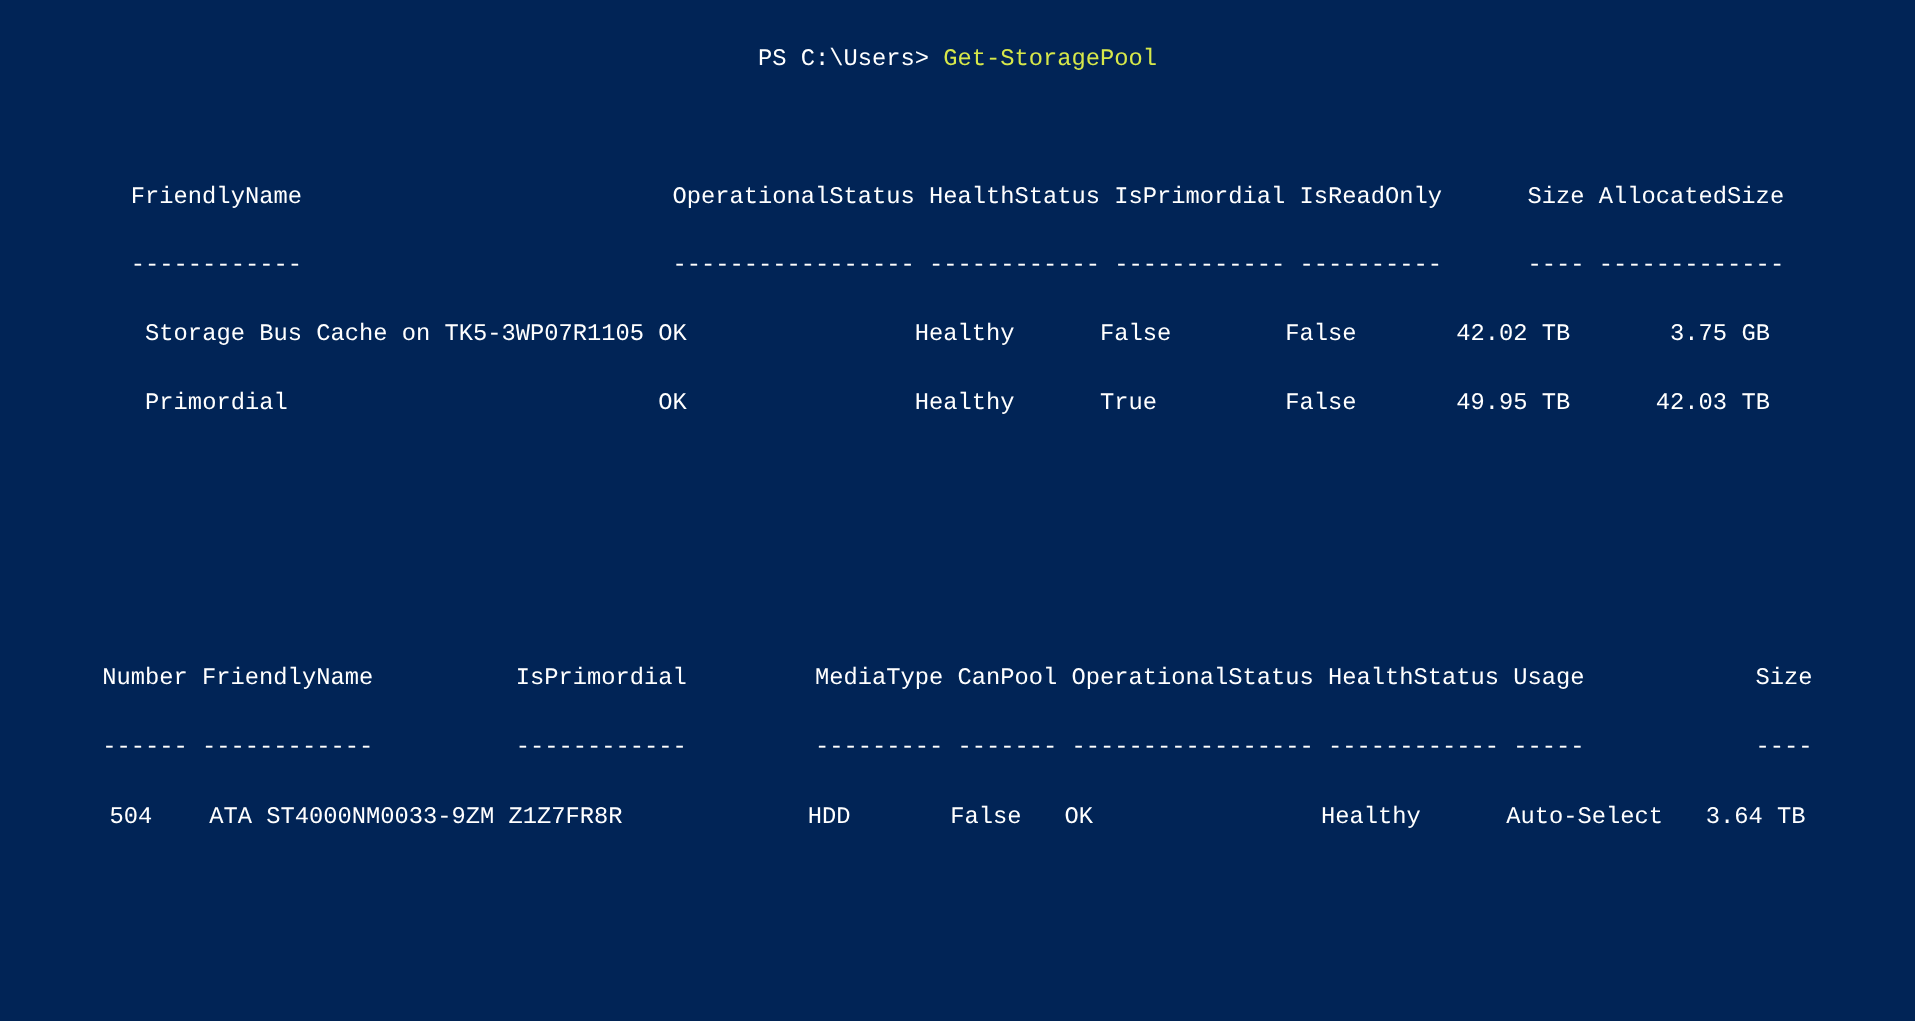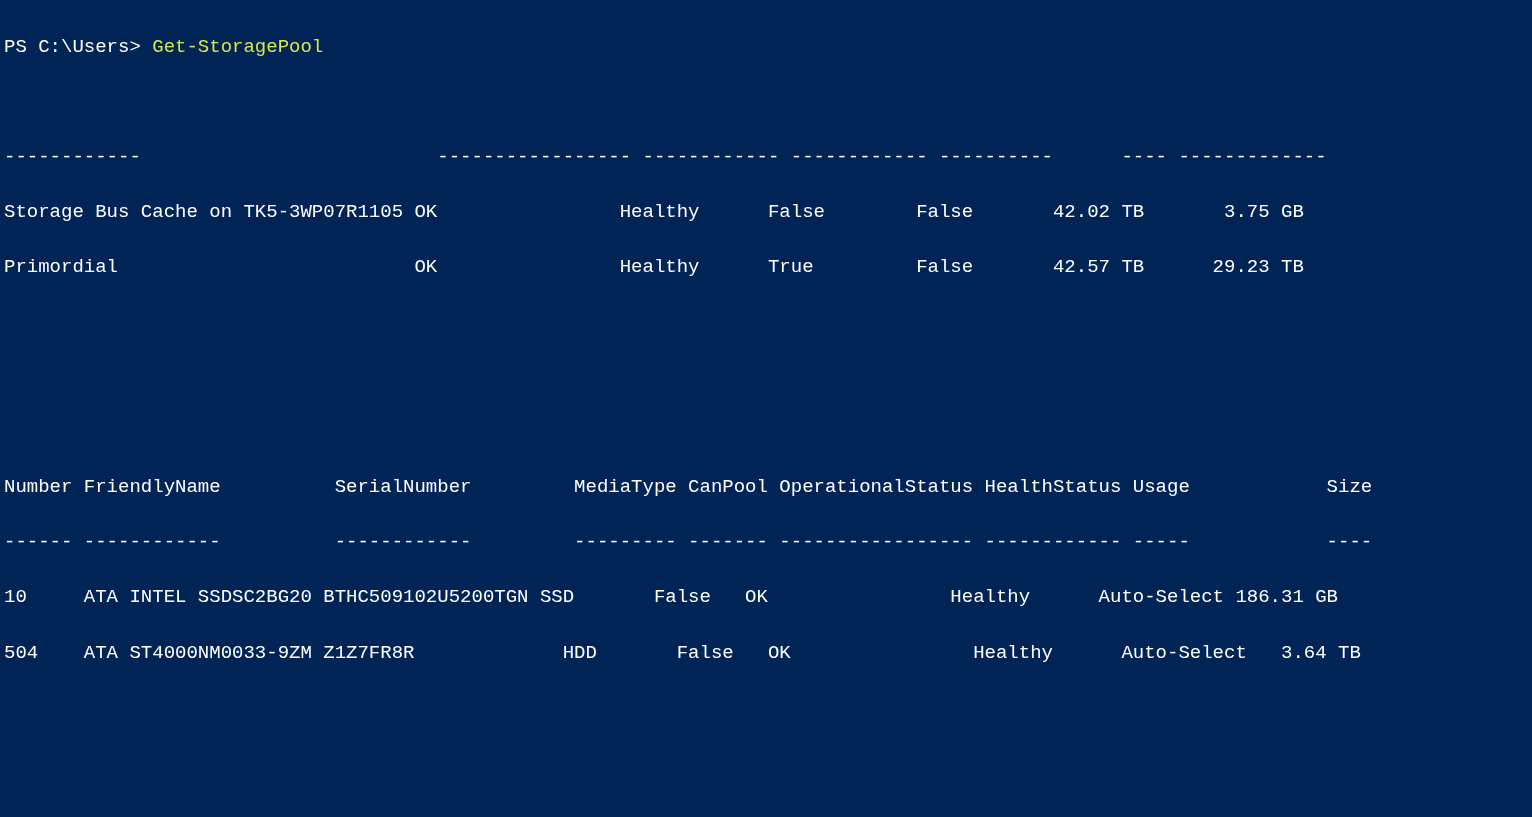--- a/index.html
+++ b/index.html
@@ -13,37 +13,37 @@
     width: 1532px;
     height: 817px;
     overflow: hidden;
   }
   .terminal {
     padding: 6px 4px;
     white-space: pre;
   }
   .prompt { color: #ffffff; }
   .cmd { color: #d7e84a; }
-  .row { white-space: pre; }
+  .row { white-space: pre; text-align: center; }
 </style>
 </head>
 <body>
 
 <div class="terminal">
 <div class="row"><span class="prompt">PS C:\Users&gt; </span><span class="cmd">Get-StoragePool</span></div>
 <div class="row">&nbsp;</div>
+<div class="row">FriendlyName                          OperationalStatus HealthStatus IsPrimordial IsReadOnly      Size AllocatedSize</div>
 <div class="row">------------                          ----------------- ------------ ------------ ----------      ---- -------------</div>
 <div class="row">Storage Bus Cache on TK5-3WP07R1105 OK                Healthy      False        False       42.02 TB       3.75 GB</div>
-<div class="row">Primordial                          OK                Healthy      True         False       42.57 TB      29.23 TB</div>
+<div class="row">Primordial                          OK                Healthy      True         False       49.95 TB      42.03 TB</div>
 <div class="row">&nbsp;</div>
 <div class="row">&nbsp;</div>
 <div class="row">&nbsp;</div>
-<div class="row">Number FriendlyName          SerialNumber         MediaType CanPool OperationalStatus HealthStatus Usage            Size</div>
+<div class="row">Number FriendlyName          IsPrimordial         MediaType CanPool OperationalStatus HealthStatus Usage            Size</div>
 <div class="row">------ ------------          ------------         --------- ------- ----------------- ------------ -----            ----</div>
-<div class="row">10     ATA INTEL SSDSC2BG20 BTHC509102U5200TGN SSD       False   OK                Healthy      Auto-Select 186.31 GB</div>
 <div class="row">504    ATA ST4000NM0033-9ZM Z1Z7FR8R             HDD       False   OK                Healthy      Auto-Select   3.64 TB</div>
 
 
 
 
 
 
 
 
 

